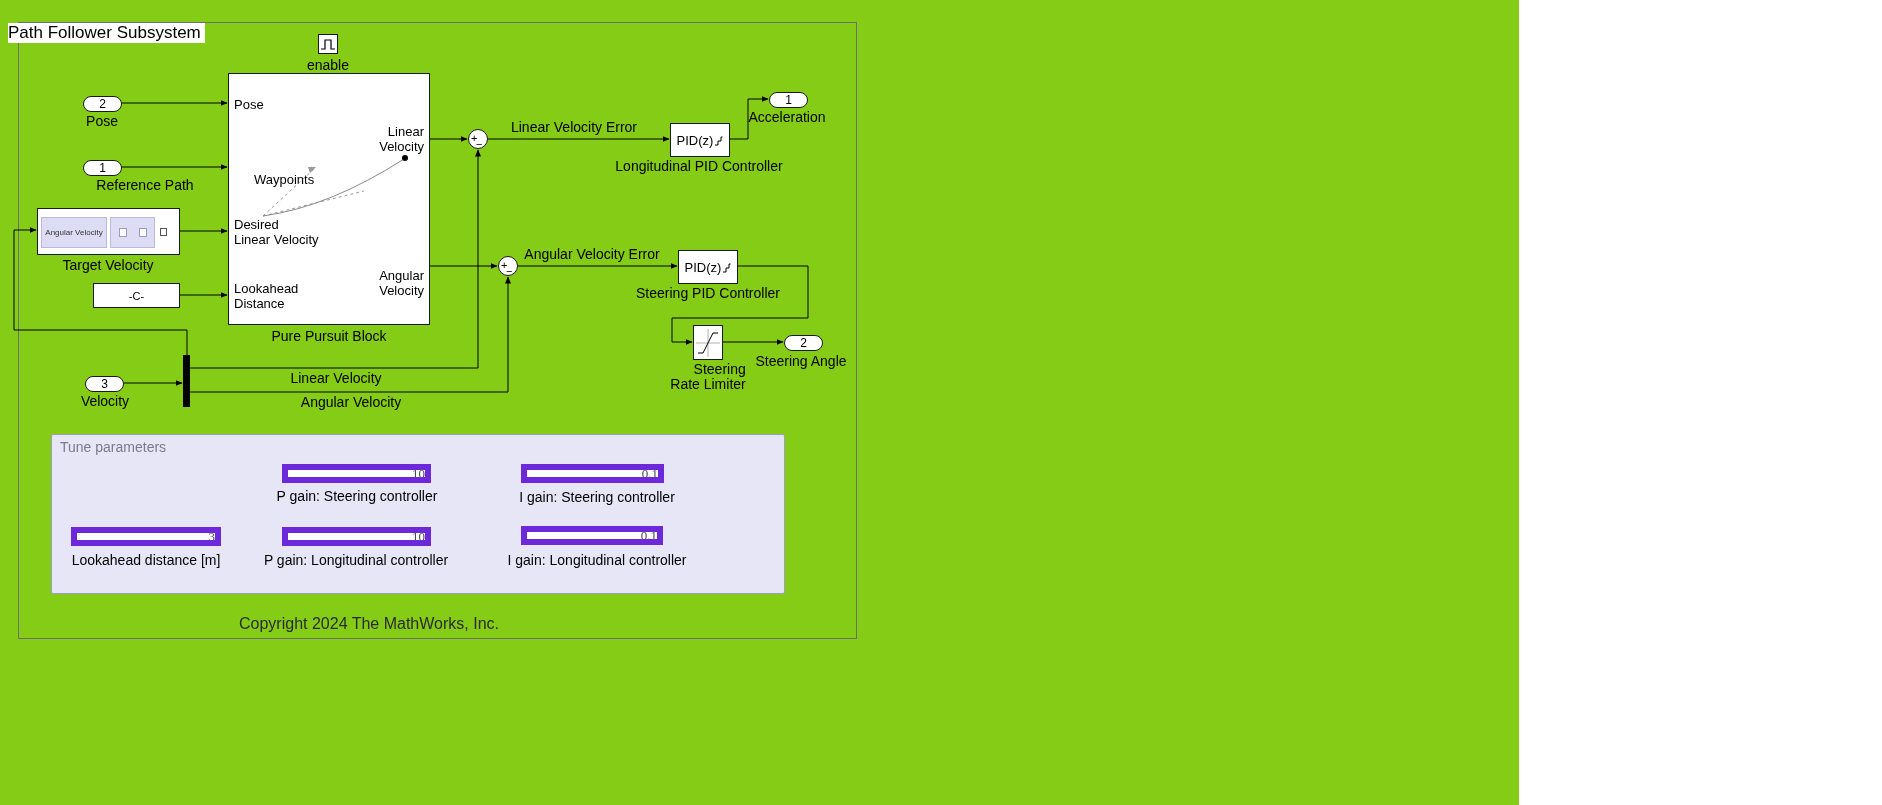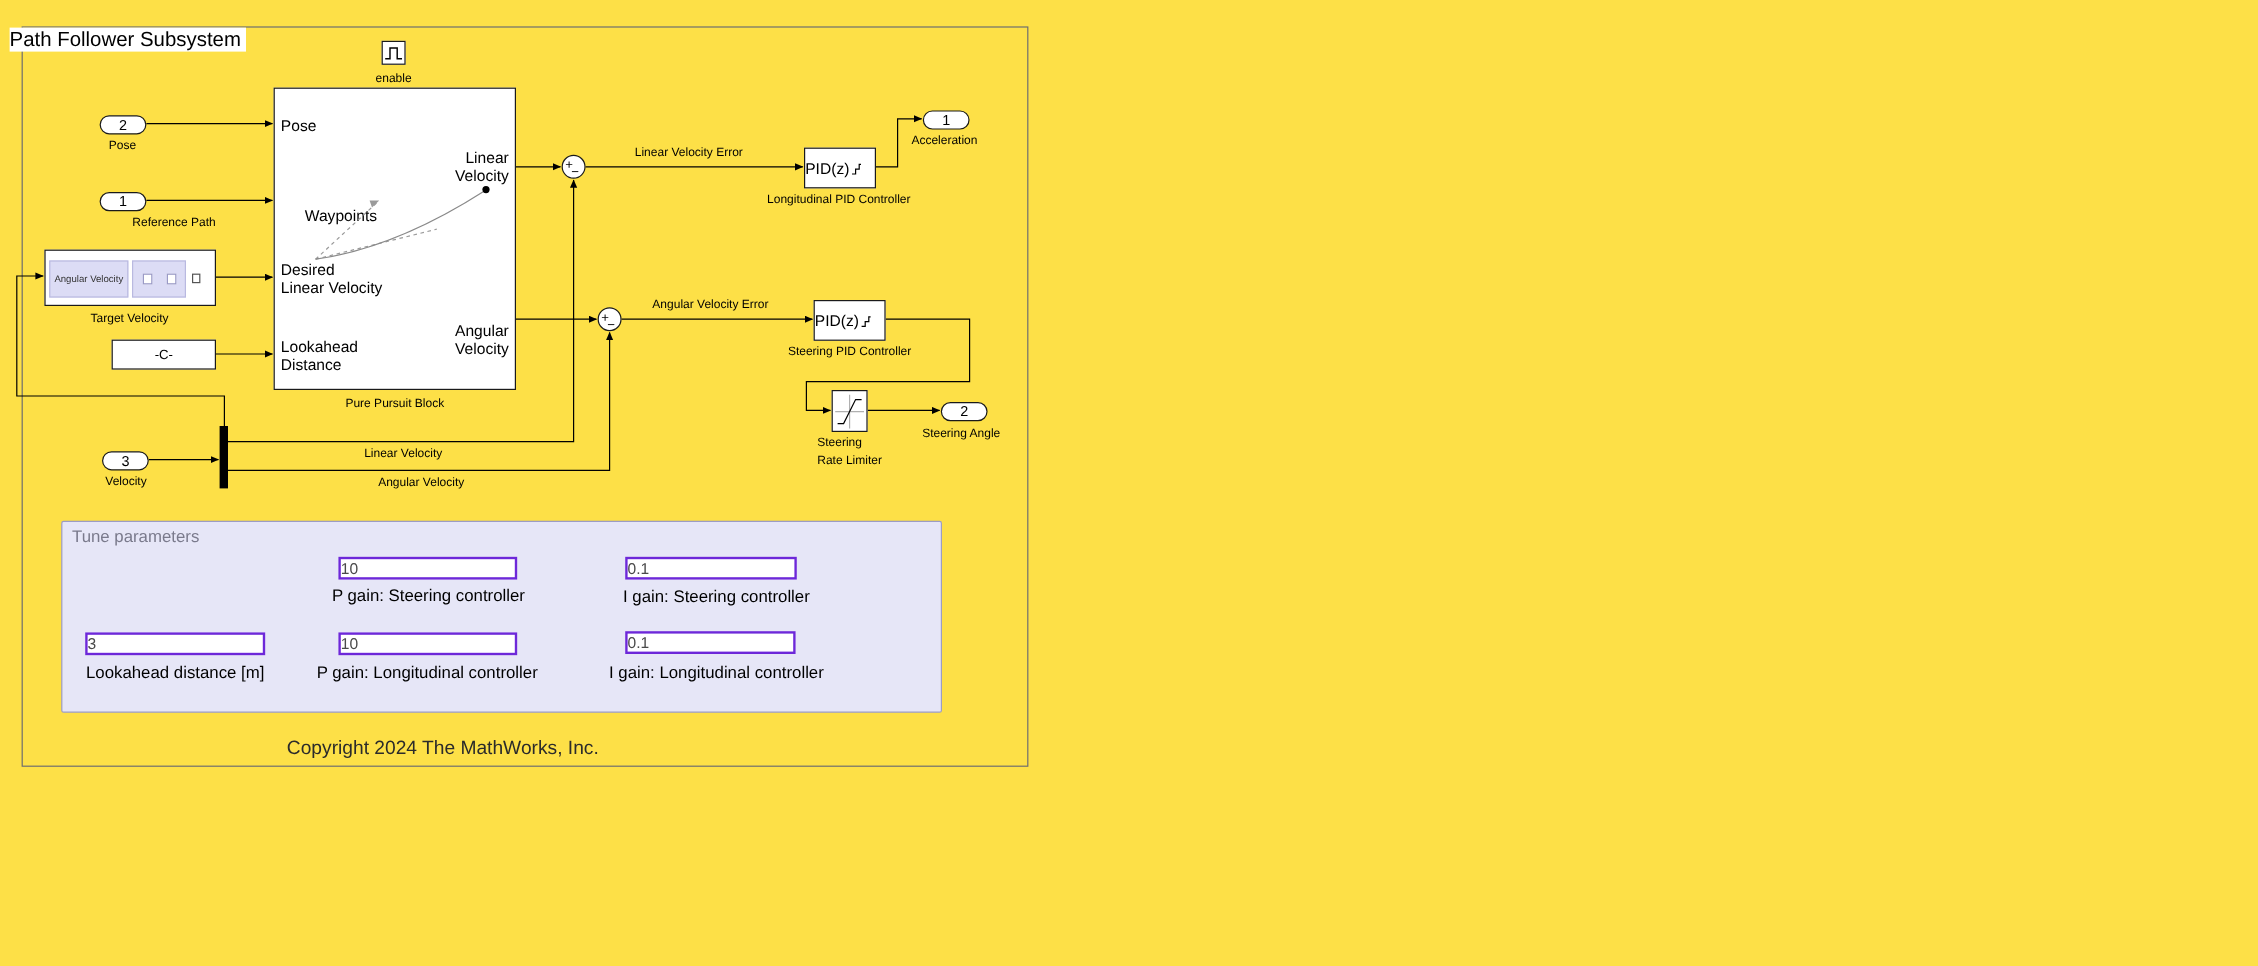--- a/index.html
+++ b/index.html
@@ -1,43 +1,43 @@
 <!DOCTYPE html>
 <html><head>
 <meta charset="utf-8">
 <style>
   html,body{margin:0;padding:0;background:#fff;}
   body{font-family:"Liberation Sans", sans-serif;color:#000;}
-  #canvas{position:relative;width:1882px;height:805px;background:#fde047;overflow:hidden;}
+  #canvas{position:relative;width:1519px;height:805px;background:#84cc16;overflow:hidden;}
   #model-border{position:absolute;left:18px;top:22px;width:837px;height:615px;border:1px solid #6e6e6e;}
   #wires{position:absolute;left:0;top:0;pointer-events:none;}
   #model-title{position:absolute;left:8px;top:23px;font-size:17px;background:#fff;padding:0 4px 0 0;z-index:5;}
   .blk{position:absolute;background:#fff;border:1px solid #1a1a1a;box-sizing:border-box;z-index:3;}
   .port-oval{position:absolute;width:39px;height:16px;border:1px solid #1a1a1a;border-radius:8px;background:#fff;
     font-size:12px;display:flex;align-items:center;justify-content:center;box-sizing:border-box;z-index:3;}
-  .lbl{position:absolute;font-size:10px;line-height:15px;transform:translateX(-50%);text-align:left;white-space:pre;z-index:3;}
+  .lbl{position:absolute;font-size:14px;line-height:15px;transform:translateX(-50%);text-align:right;white-space:pre;z-index:3;}
   .pp-port{position:absolute;font-size:13px;line-height:15px;white-space:pre;}
   .pp-port.l{left:5px;text-align:left;}
   .pp-port.r{right:5px;text-align:right;}
   .pp-icon{position:absolute;left:25px;top:75px;}
   .sum{position:absolute;width:20px;height:20px;border:1px solid #1a1a1a;border-radius:50%;background:#fff;box-sizing:border-box;z-index:3;}
   .sum .p{position:absolute;left:2px;top:3px;font-size:11px;line-height:11px;}
   .sum .m{position:absolute;left:7px;top:9px;font-size:11px;line-height:11px;}
-  .pid{display:flex;align-items:center;justify-content:flex-start;gap:1px;font-size:13px;}
+  .pid{display:flex;align-items:center;justify-content:center;gap:1px;font-size:13px;}
   .const{display:flex;align-items:center;justify-content:center;font-size:11px;}
   .demux{position:absolute;left:183px;top:355px;width:7px;height:52px;background:#000;z-index:3;}
   .tv-pane{position:absolute;background:#dcdcf5;border:1px solid #b9b9e0;box-sizing:border-box;display:flex;align-items:center;justify-content:center;}
   .tv-text{font-size:8px;color:#333;white-space:nowrap;}
   .tv-mini{position:absolute;width:8px;height:9px;border:1px solid #9a9ac6;background:#fff;box-sizing:border-box;}
   .tv-outport{position:absolute;left:122px;top:19px;width:7px;height:8px;border:1px solid #555;background:#fff;box-sizing:border-box;}
   #tune-panel{position:absolute;left:51px;top:434px;width:734px;height:160px;background:#e6e6f7;border:1px solid #9c9cc4;
     border-radius:2px;box-sizing:border-box;z-index:2;}
   .panel-title{position:absolute;left:8px;top:4px;font-size:14px;color:#7a7a8c;}
-  .edit-field{position:absolute;height:19px;border:2px solid #6d28d9;background:#fff;text-align:left;font-size:13px;
-    color:#4a4a4a;box-sizing:border-box;font-family:Liberation Sans, sans-serif;padding:0;}
+  .edit-field{position:absolute;height:19px;border:6px solid #6d28d9;background:#fff;text-align:right;font-size:13px;
+    color:#4a4a4a;box-sizing:border-box;font-family:Liberation Serif, serif;padding:0;}
   .field-label{position:absolute;transform:translateX(-50%);font-size:14px;white-space:nowrap;color:#000;}
   #copyright{position:absolute;left:369px;top:615px;transform:translateX(-50%);font-size:16px;color:#2b2b2b;z-index:3;}
 </style>
 </head>
 <body>
 
 <div id="canvas">
 
   <div id="model-border"></div>
 

